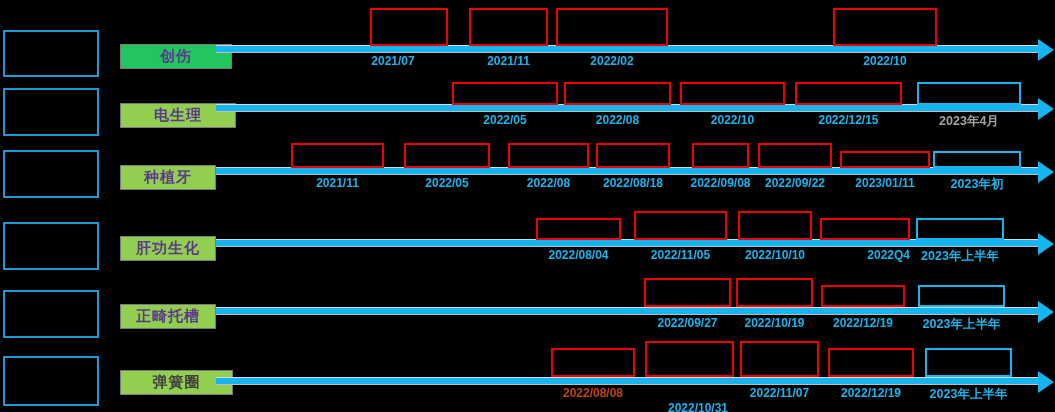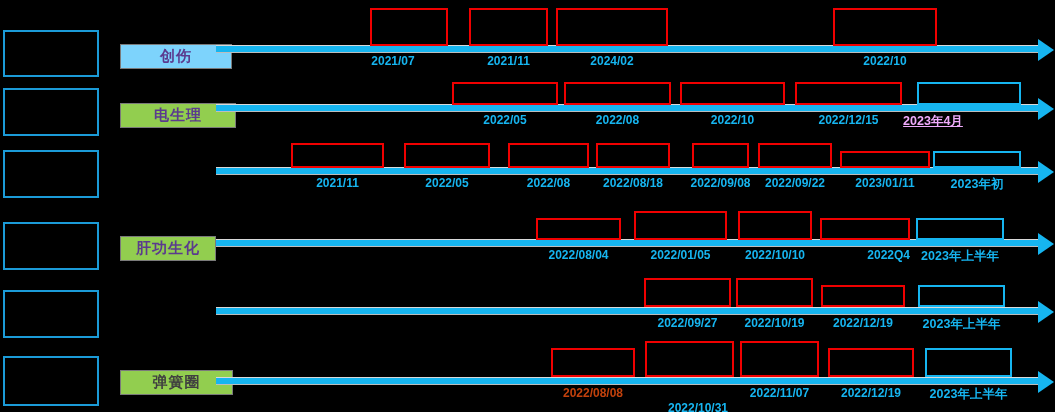--- a/index.html
+++ b/index.html
@@ -33,44 +33,45 @@
   
   .dt{position:absolute;color:#13b0f0;font-weight:bold;font-size:12px;
       white-space:nowrap;text-align:center;letter-spacing:0px;}
   .dt.cn{font-size:12.5px;}
 </style>
 </head>
 <body>
 
 <div id="stage">
     <div class="leftbox" style="top: 30px; height: 47px;"></div>
-    <div class="catlabel" style="left: 120px; width: 112px; top: 44px; height: 25px; background: #7dd3fc; color: rgb(91, 58, 142);">创伤</div>
+    <div class="catlabel" style="left: 120px; width: 112px; top: 44px; height: 25px; background: #22c55e; color: rgb(91, 58, 142);">创伤</div>
     <div class="axis" style="left: 216px; width: 824px; top: 45px;"></div>
     <div class="ev red" style="left: 370px; width: 78px; top: 8px; height: 38px;"></div>
     <div class="dt" style="left: 348px; width: 90px; top: 54px; color: rgb(22, 181, 240);">2021/07</div>
     <div class="ev red" style="left: 469px; width: 79px; top: 8px; height: 38px;"></div>
     <div class="dt" style="left: 463.5px; width: 90px; top: 54px; color: rgb(22, 181, 240);">2021/11</div>
     <div class="ev red" style="left: 556px; width: 112px; top: 8px; height: 38px;"></div>
-    <div class="dt" style="left: 567px; width: 90px; top: 54px; color: rgb(22, 181, 240);">2024/02</div>
+    <div class="dt" style="left: 567px; width: 90px; top: 54px; color: rgb(22, 181, 240);">2022/02</div>
     <div class="ev red" style="left: 833px; width: 104px; top: 8px; height: 38px;"></div>
     <div class="dt" style="left: 840px; width: 90px; top: 54px; color: rgb(22, 181, 240);">2022/10</div>
     <div class="leftbox" style="top: 88px; height: 48px;"></div>
     <div class="catlabel" style="left: 120px; width: 116px; top: 103px; height: 25px; background: rgb(146, 206, 79); color: rgb(91, 58, 142);">电生理</div>
     <div class="axis" style="left: 216px; width: 824px; top: 104px;"></div>
     <div class="ev red" style="left: 452px; width: 106px; top: 82px; height: 23px;"></div>
     <div class="dt" style="left: 460px; width: 90px; top: 113px; color: rgb(22, 181, 240);">2022/05</div>
     <div class="ev red" style="left: 564px; width: 107px; top: 82px; height: 23px;"></div>
     <div class="dt" style="left: 572.5px; width: 90px; top: 113px; color: rgb(22, 181, 240);">2022/08</div>
     <div class="ev red" style="left: 680px; width: 105px; top: 82px; height: 23px;"></div>
     <div class="dt" style="left: 687.5px; width: 90px; top: 113px; color: rgb(22, 181, 240);">2022/10</div>
     <div class="ev red" style="left: 795px; width: 107px; top: 82px; height: 23px;"></div>
     <div class="dt" style="left: 803.5px; width: 90px; top: 113px; color: rgb(22, 181, 240);">2022/12/15</div>
     <div class="ev cyan" style="left: 917px; width: 104px; top: 82px; height: 23px;"></div>
-    <div class="dt cn" style="left: 888px; width: 90px; top: 113px; color: #f0abfc; text-decoration: underline;">2023年4月</div>
+    <div class="dt cn" style="left: 924px; width: 90px; top: 113px; color: #a3a3a3;">2023年4月</div>
     <div class="leftbox" style="top: 150px; height: 48px;"></div>
+    <div class="catlabel" style="left: 120px; width: 96px; top: 165px; height: 25px; background: rgb(146, 206, 79); color: rgb(91, 58, 142);">种植牙</div>
     <div class="axis" style="left: 216px; width: 824px; top: 167px;"></div>
     <div class="ev red" style="left: 291px; width: 93px; top: 143px; height: 25px;"></div>
     <div class="dt" style="left: 292.5px; width: 90px; top: 176px; color: rgb(22, 181, 240);">2021/11</div>
     <div class="ev red" style="left: 404px; width: 86px; top: 143px; height: 25px;"></div>
     <div class="dt" style="left: 402px; width: 90px; top: 176px; color: rgb(22, 181, 240);">2022/05</div>
     <div class="ev red" style="left: 508px; width: 81px; top: 143px; height: 25px;"></div>
     <div class="dt" style="left: 503.5px; width: 90px; top: 176px; color: rgb(22, 181, 240);">2022/08</div>
     <div class="ev red" style="left: 596px; width: 74px; top: 143px; height: 25px;"></div>
     <div class="dt" style="left: 588px; width: 90px; top: 176px; color: rgb(22, 181, 240);">2022/08/18</div>
     <div class="ev red" style="left: 692px; width: 57px; top: 143px; height: 25px;"></div>
@@ -80,28 +81,29 @@
     <div class="ev red" style="left: 840px; width: 90px; top: 151px; height: 17px;"></div>
     <div class="dt" style="left: 840px; width: 90px; top: 176px; color: rgb(22, 181, 240);">2023/01/11</div>
     <div class="ev cyan" style="left: 933px; width: 88px; top: 151px; height: 17px;"></div>
     <div class="dt cn" style="left: 932px; width: 90px; top: 176px; color: rgb(22, 181, 240); text-align: center;">2023年初</div>
     <div class="leftbox" style="top: 222px; height: 48px;"></div>
     <div class="catlabel" style="left: 120px; width: 96px; top: 236px; height: 25px; background: rgb(146, 206, 79); color: rgb(91, 58, 142);">肝功生化</div>
     <div class="axis" style="left: 216px; width: 824px; top: 239px;"></div>
     <div class="ev red" style="left: 536px; width: 85px; top: 218px; height: 22px;"></div>
     <div class="dt" style="left: 533.5px; width: 90px; top: 248px; color: rgb(22, 181, 240);">2022/08/04</div>
     <div class="ev red" style="left: 634px; width: 93px; top: 211px; height: 29px;"></div>
-    <div class="dt" style="left: 635.5px; width: 90px; top: 248px; color: rgb(22, 181, 240);">2022/01/05</div>
+    <div class="dt" style="left: 635.5px; width: 90px; top: 248px; color: rgb(22, 181, 240);">2022/11/05</div>
     <div class="ev red" style="left: 738px; width: 74px; top: 211px; height: 29px;"></div>
     <div class="dt" style="left: 730px; width: 90px; top: 248px; color: rgb(22, 181, 240);">2022/10/10</div>
     <div class="ev red" style="left: 820px; width: 90px; top: 218px; height: 22px;"></div>
     <div class="dt" style="left: 820px; width: 90px; top: 248px; color: rgb(22, 181, 240); text-align: right;">2022Q4</div>
     <div class="ev cyan" style="left: 916px; width: 88px; top: 218px; height: 22px;"></div>
     <div class="dt cn" style="left: 915px; width: 90px; top: 248px; color: rgb(22, 181, 240);">2023年上半年</div>
     <div class="leftbox" style="top: 290px; height: 48px;"></div>
+    <div class="catlabel" style="left: 120px; width: 96px; top: 304px; height: 25px; background: rgb(146, 206, 79); color: rgb(91, 58, 142);">正畸托槽</div>
     <div class="axis" style="left: 216px; width: 824px; top: 307px;"></div>
     <div class="ev red" style="left: 644px; width: 87px; top: 278px; height: 29px;"></div>
     <div class="dt" style="left: 642.5px; width: 90px; top: 316px; color: rgb(22, 181, 240);">2022/09/27</div>
     <div class="ev red" style="left: 736px; width: 77px; top: 278px; height: 29px;"></div>
     <div class="dt" style="left: 729.5px; width: 90px; top: 316px; color: rgb(22, 181, 240);">2022/10/19</div>
     <div class="ev red" style="left: 821px; width: 84px; top: 285px; height: 22px;"></div>
     <div class="dt" style="left: 818px; width: 90px; top: 316px; color: rgb(22, 181, 240);">2022/12/19</div>
     <div class="ev cyan" style="left: 918px; width: 87px; top: 285px; height: 22px;"></div>
     <div class="dt cn" style="left: 916.5px; width: 90px; top: 316px; color: rgb(22, 181, 240);">2023年上半年</div>
     <div class="leftbox" style="top: 356px; height: 50px;"></div>

